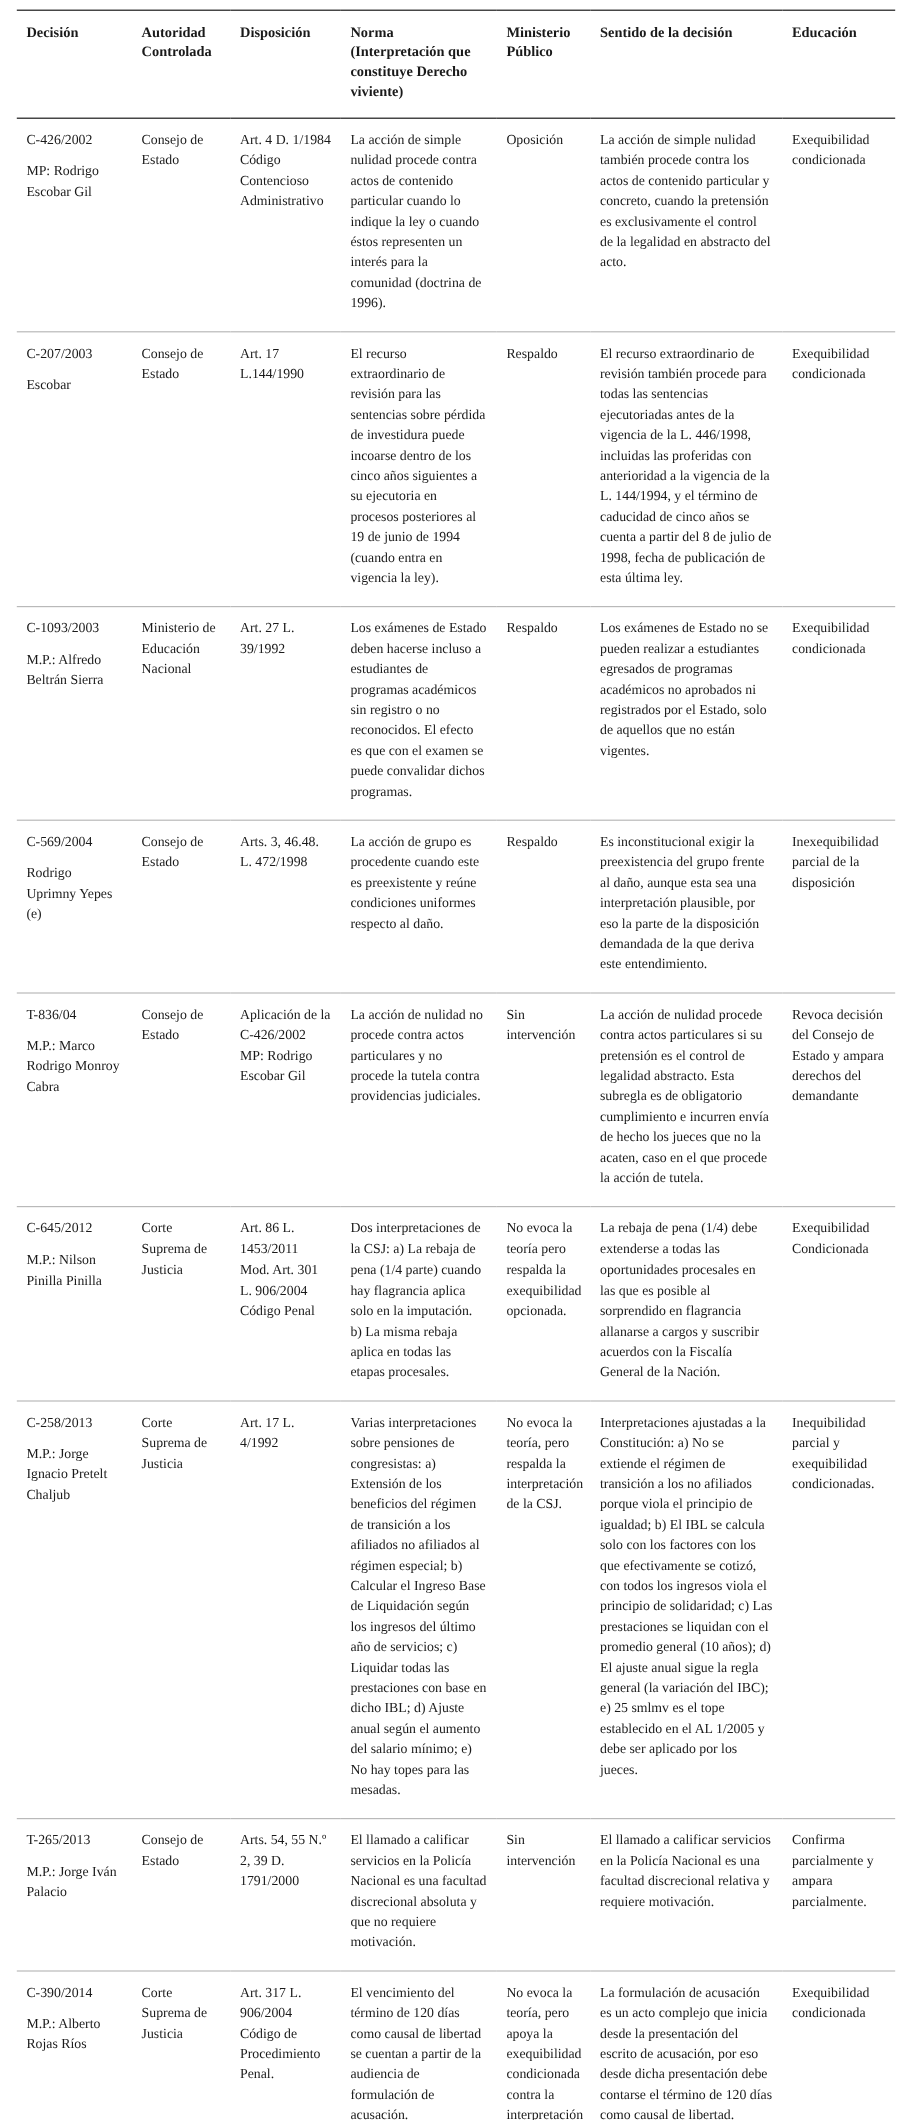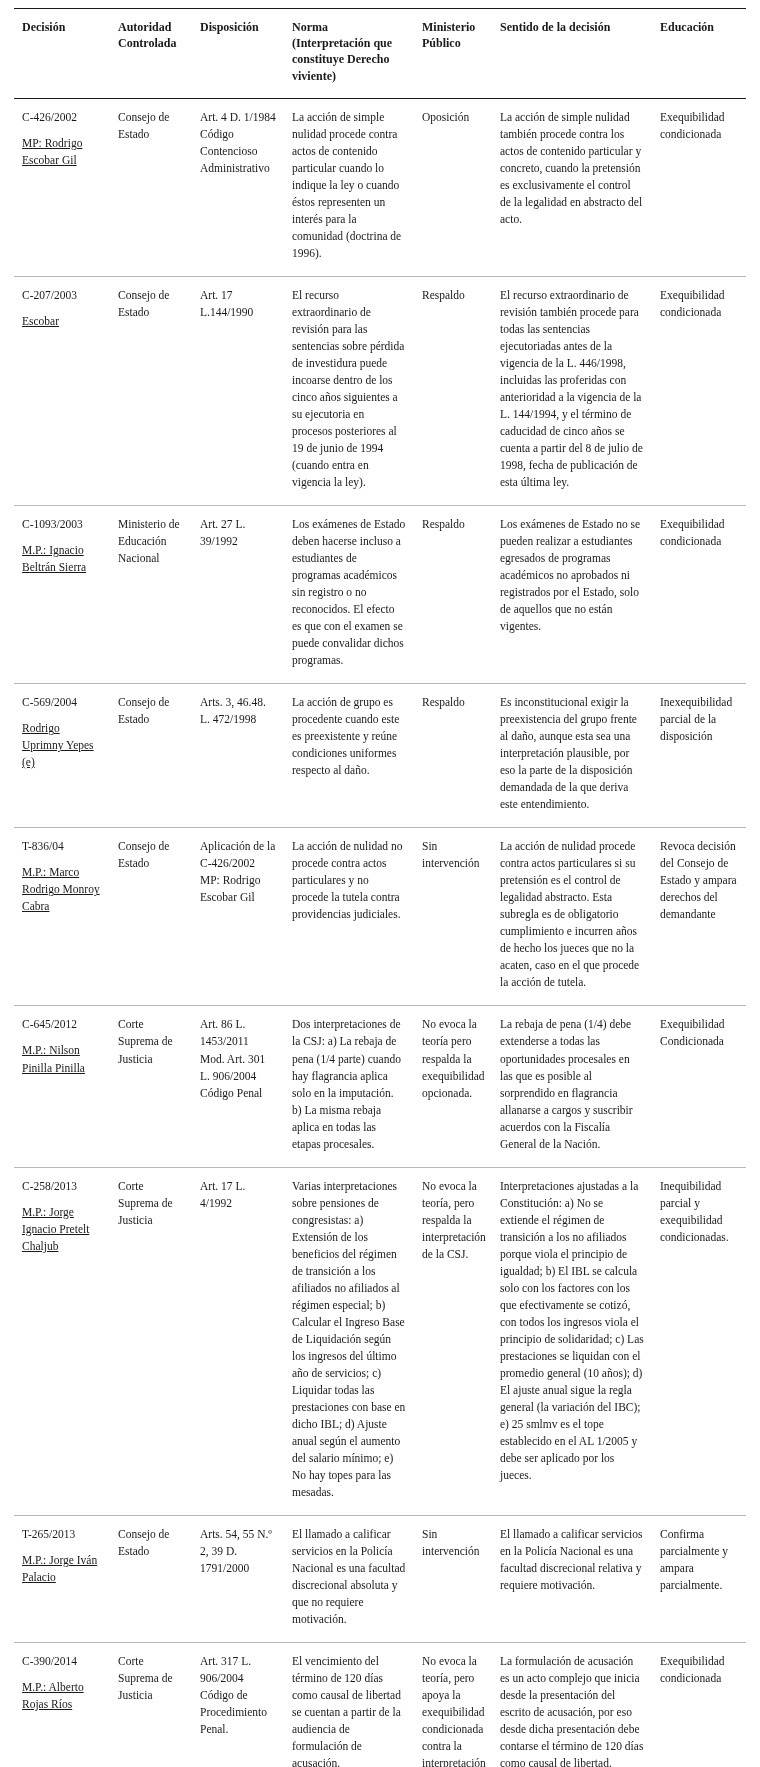--- a/index.html
+++ b/index.html
@@ -52,21 +52,20 @@
   col.c3 { width: 130px; }
   col.c4 { width: 78px; }
   col.c5 { width: 160px; }
   col.c6 { width: 94px; }
 
   .cell-line {
     display: block;
   }
   .cell-line + .cell-line {
     margin-top: 9px;
-    text-decoration: underline;
   }
   .justified {
     text-align: justify;
     -webkit-hyphens: auto;
     hyphens: auto;
   }
   .nowrapish {
     text-align: left;
   }
 </style>
@@ -141,21 +140,21 @@
           <td class="justified">
             <span class="cell-line">El recurso extraordinario de revisión también procede para todas las sentencias ejecutoriadas antes de la vigencia de la L. 446/1998, incluidas las proferidas con anterioridad a la vigencia de la L. 144/1994, y el término de caducidad de cinco años se cuenta a partir del 8 de julio de 1998, fecha de publicación de esta última ley.</span>
           </td>
           <td class="justified">
             <span class="cell-line">Exequibilidad condicionada</span>
           </td>
         </tr>
         <tr>
           <td class="nowrapish">
             <span class="cell-line">C-1093/2003</span>
-            <span class="cell-line">M.P.: Ignacio Beltrán Sierra</span>
+            <span class="cell-line">M.P.: Alfredo Beltrán Sierra</span>
           </td>
           <td class="nowrapish">
             <span class="cell-line">Ministerio de Educación Nacional</span>
           </td>
           <td class="nowrapish">
             <span class="cell-line">Art. 27 L. 39/1992</span>
           </td>
           <td class="justified">
             <span class="cell-line">Los exámenes de Estado deben hacerse incluso a estudiantes de programas académicos sin registro o no reconocidos. El efecto es que con el examen se puede convalidar dichos programas.</span>
           </td>
@@ -204,21 +203,21 @@
           <td class="nowrapish">
             <span class="cell-line">Aplicación de la C-426/2002 MP: Rodrigo Escobar Gil</span>
           </td>
           <td class="justified">
             <span class="cell-line">La acción de nulidad no procede contra actos particulares y no procede la tutela contra providencias judiciales.</span>
           </td>
           <td class="justified">
             <span class="cell-line">Sin intervención</span>
           </td>
           <td class="justified">
-            <span class="cell-line">La acción de nulidad procede contra actos particulares si su pretensión es el control de legalidad abstracto. Esta subregla es de obligatorio cumplimiento e incurren años de hecho los jueces que no la acaten, caso en el que procede la acción de tutela.</span>
+            <span class="cell-line">La acción de nulidad procede contra actos particulares si su pretensión es el control de legalidad abstracto. Esta subregla es de obligatorio cumplimiento e incurren envía de hecho los jueces que no la acaten, caso en el que procede la acción de tutela.</span>
           </td>
           <td class="justified">
             <span class="cell-line">Revoca decisión del Consejo de Estado y ampara derechos del demandante</span>
           </td>
         </tr>
         <tr>
           <td class="nowrapish">
             <span class="cell-line">C-645/2012</span>
             <span class="cell-line">M.P.: Nilson Pinilla Pinilla</span>
           </td>

